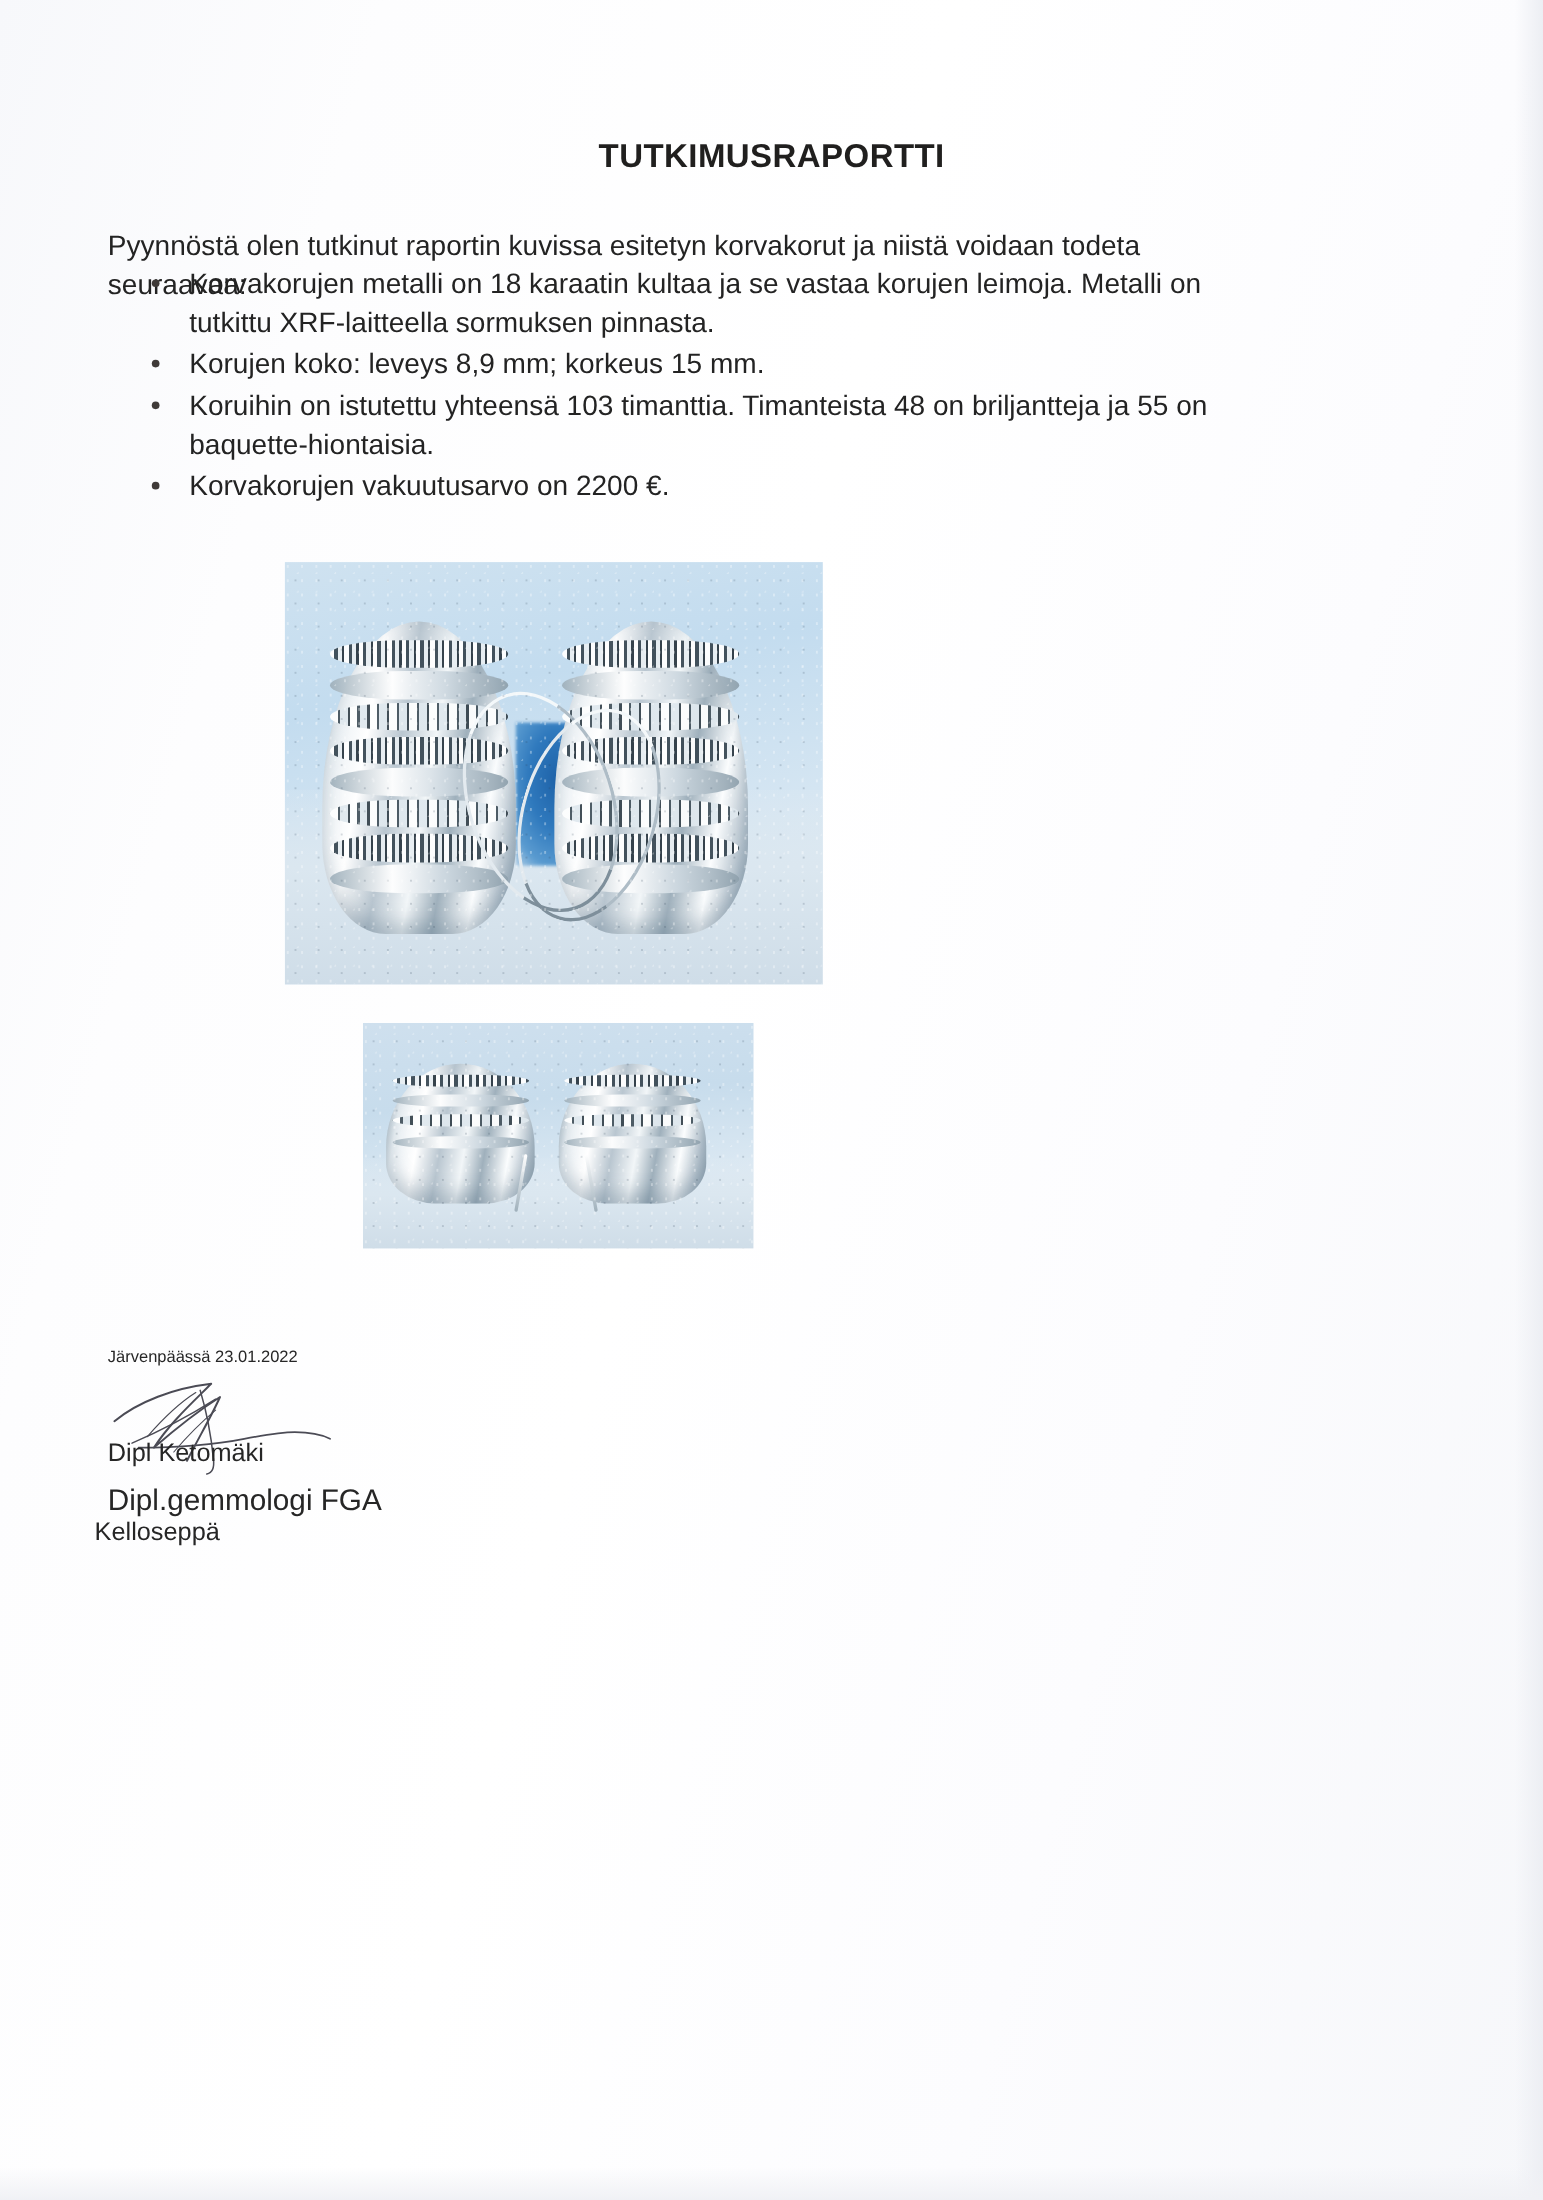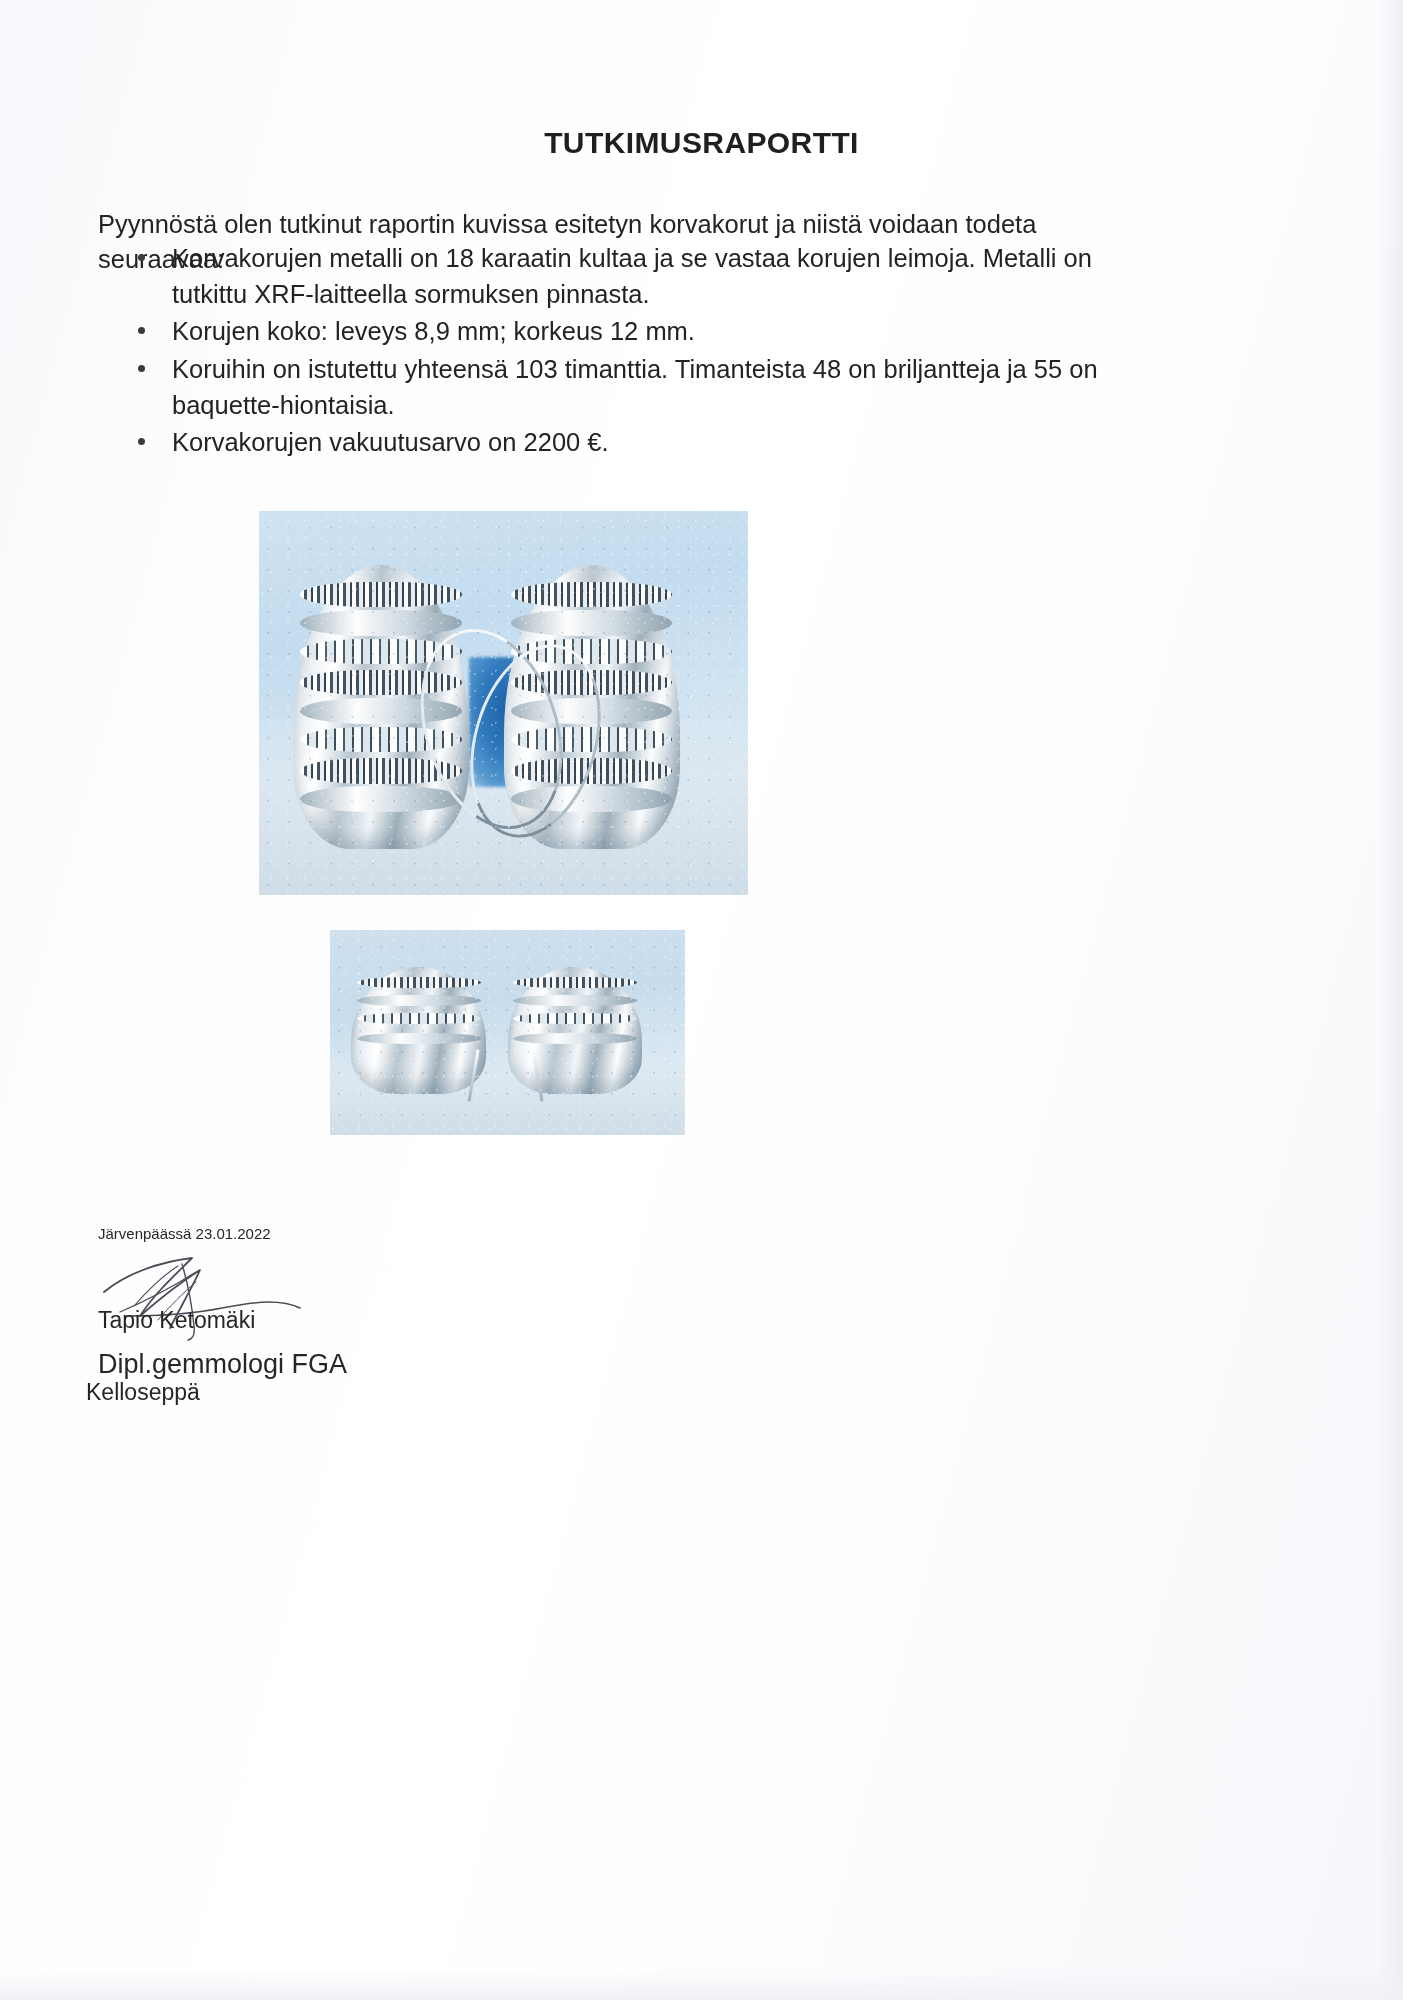--- a/index.html
+++ b/index.html
@@ -285,21 +285,21 @@
 
     <div class="intro">Pyynnöstä olen tutkinut raportin kuvissa esitetyn korvakorut ja niistä voidaan todeta seuraavaa:</div>
 
     <ul class="bullets">
       <li>
         <span class="dot"></span>
         <span>Korvakorujen metalli on 18 karaatin kultaa ja se vastaa korujen leimoja. Metalli on tutkittu XRF-laitteella sormuksen pinnasta.</span>
       </li>
       <li>
         <span class="dot"></span>
-        <span>Korujen koko: leveys 8,9 mm; korkeus 12 mm.</span>
+        <span>Korujen koko: leveys 8,9 mm; korkeus 15 mm.</span>
       </li>
       <li>
         <span class="dot"></span>
         <span>Koruihin on istutettu yhteensä 103 timanttia. Timanteista 48 on briljantteja ja 55 on baquette-hiontaisia.</span>
       </li>
       <li>
         <span class="dot"></span>
         <span>Korvakorujen vakuutusarvo on 2200 €.</span>
       </li>
     </ul>
@@ -373,20 +373,20 @@
                  C96,38 84,58 74,78" stroke-width="1.8"></path>
         <path d="M24,62 C52,50 78,36 100,22" stroke-width="1.3"></path>
         <path d="M30,66 C62,66 96,64 126,58 C142,55 158,52 172,52
                  C186,52 196,54 204,58" stroke-width="1.6"></path>
         <path d="M38,56 C52,40 66,26 82,16" stroke-width="1.1"></path>
         <path d="M86,14 C92,34 96,56 98,76 C99,84 97,89 92,90" stroke-width="1.4"></path>
         <path d="M62,70 C74,56 88,42 100,32" stroke-width="1.0"></path>
       </g>
     </svg>
 
-    <div class="sig-name">Tapio Ketomäki</div>
+    <div class="sig-name">Dipl Ketomäki</div>
 
     <div class="sig-role1">Dipl.gemmologi FGA</div>
 
     <div class="sig-role2">Kelloseppä</div>
 
   </div>
 </div>
 
 </body></html>

